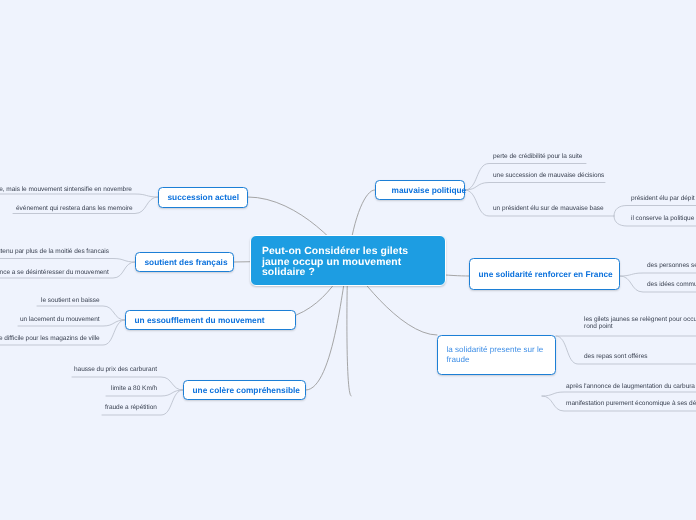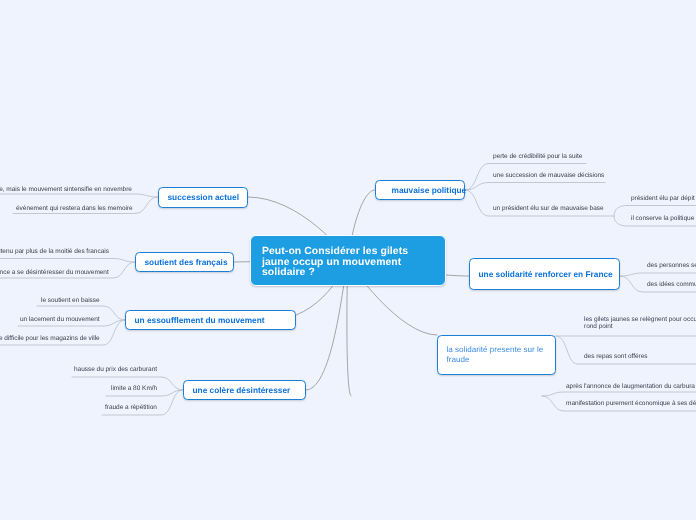--- a/index.html
+++ b/index.html
@@ -91,21 +91,21 @@
 <div class="leaf" style="left:-4px;top:269px;">ence a se désintéresser du mouvement</div>
 
 <div class="branch" style="left:125px;top:310px;width:171px;height:20px;">
   <span class="tx">un essoufflement du mouvement</span>
 </div>
 <div class="leaf" style="left:41px;top:297px;">le soutient en baisse</div>
 <div class="leaf" style="left:20px;top:316px;">un lacement du mouvement</div>
 <div class="leaf" style="left:-1px;top:335px;">e difficile pour les magazins de ville</div>
 
 <div class="branch" style="left:183px;top:380px;width:123px;height:20px;">
-  <span class="tx">une colère désintéresser</span>
+  <span class="tx">une colère compréhensible</span>
 </div>
 <div class="leaf" style="left:74px;top:366px;">hausse du prix des carburant</div>
 <div class="leaf" style="left:111px;top:385px;">limite a 80 Km/h</div>
 <div class="leaf" style="left:105px;top:404px;">fraude a répétition</div>
 
 <div class="branch" style="left:375px;top:180px;width:90px;height:20px;padding-left:7px;">
   <span class="tx">mauvaise politique</span>
 </div>
 <div class="leaf" style="left:493px;top:153px;">perte de crédibilité pour la suite</div>
 <div class="leaf" style="left:493px;top:172px;">une succession de mauvaise décisions</div>

